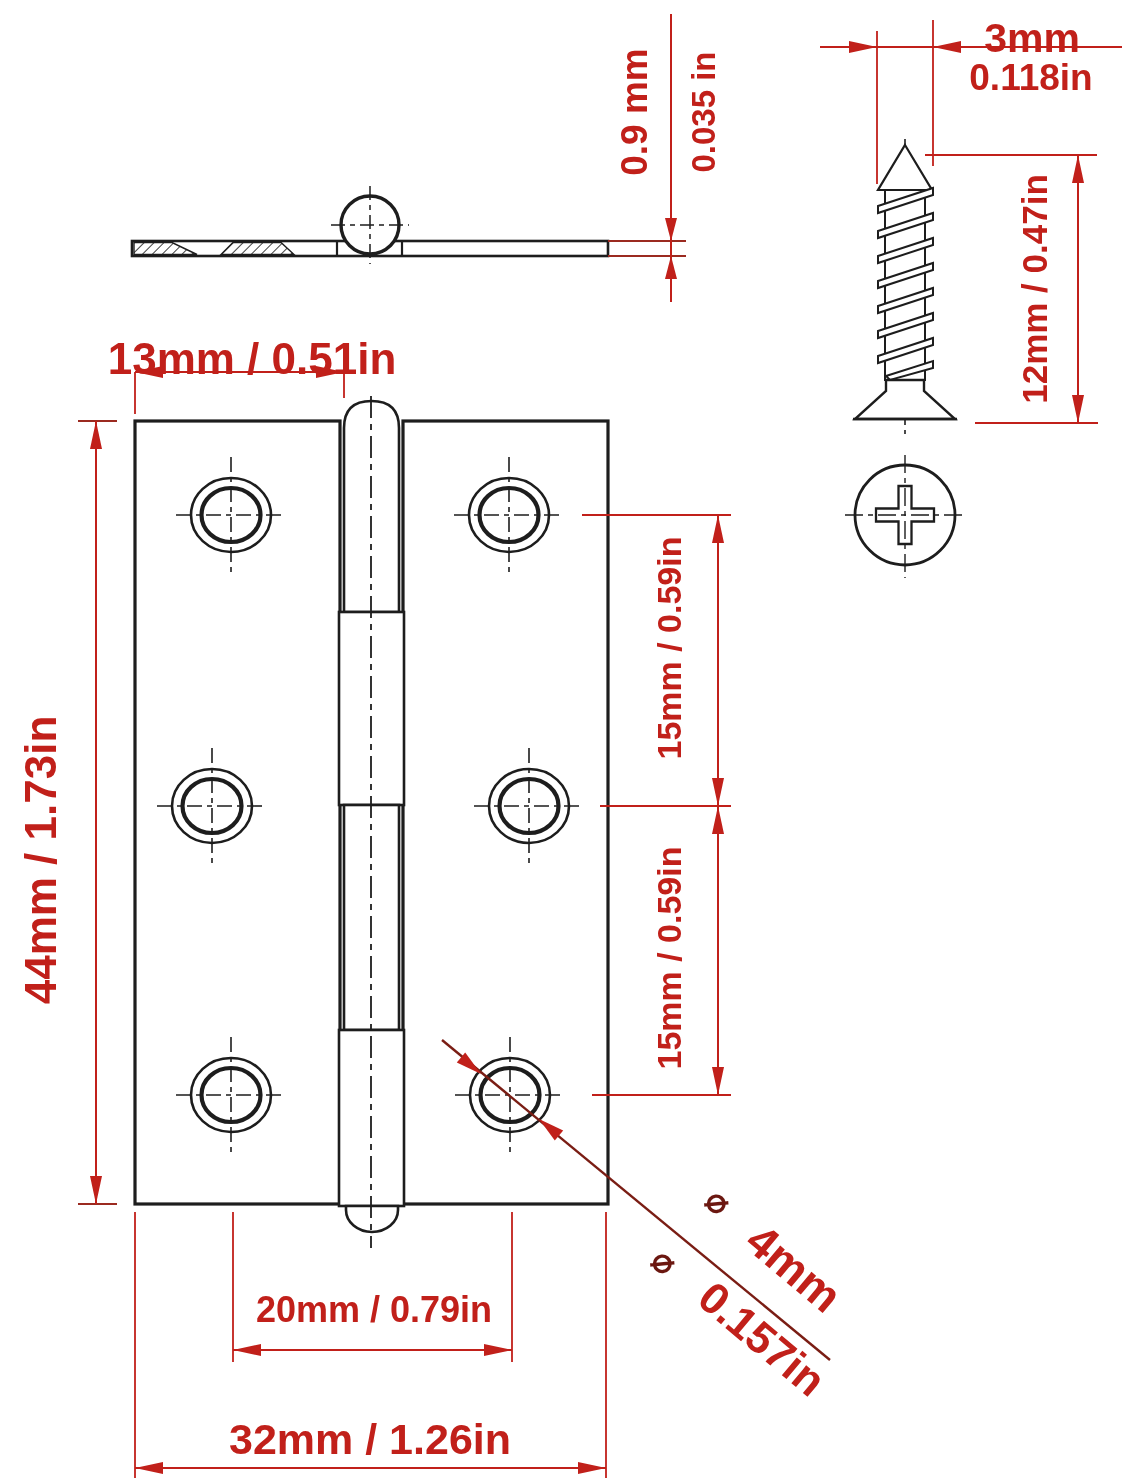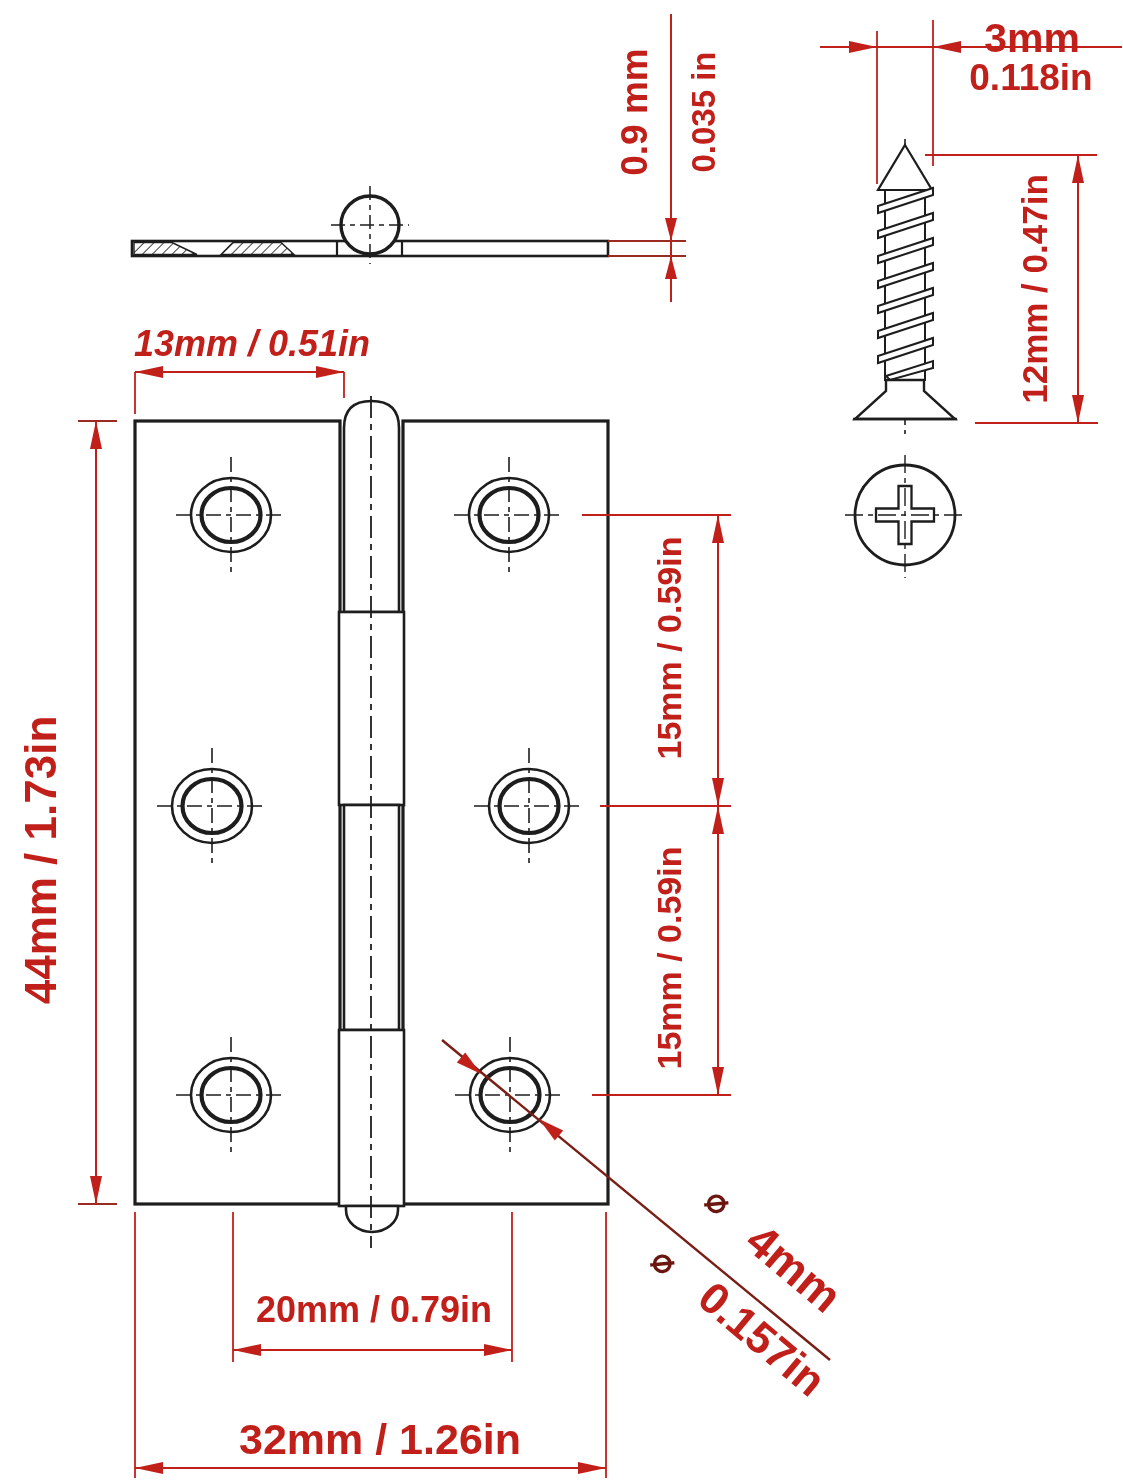--- a/index.html
+++ b/index.html
@@ -194,41 +194,41 @@
     <polygon points="606,1468 578,1462 578,1474" fill="#c1201a" stroke="none"></polygon>
   </g>
 
   <g stroke="#7a1d14" fill="none" stroke-width="2.4">
     <line x1="442" y1="1040" x2="830" y2="1360"></line>
     <polygon points="481,1074 456.8,1062.4 465.2,1052.4" fill="#c1201a" stroke="none"></polygon>
     <polygon points="539,1119 554.8,1140.6 563.2,1130.6" fill="#c1201a" stroke="none"></polygon>
   </g>
 </svg>
 
-  <div class="dim-label" style="left:102px;top:325px;width:300px;font-size:36px;font-style:italic;">13mm / 0.51in</div>
+  <div class="dim-label" style="left:102px;top:336px;width:300px;font-size:44px;">13mm / 0.51in</div>
 
   <div class="dim-label rot-ccw" style="left:540px;top:88px;width:200px;height:48px;font-size:37px;">0.9 mm</div>
 
   <div class="dim-label rot-ccw" style="left:611px;top:88px;width:200px;height:48px;font-size:33px;">0.035 in</div>
 
   <div class="dim-label" style="left:952px;top:1px;width:160px;font-size:41px;margin-top:16px;">3mm</div>
 
   <div class="dim-label" style="left:931px;top:59px;width:200px;font-size:37px;">0.118in</div>
 
   <div class="dim-label rot-ccw" style="left:901px;top:267px;width:275px;height:44px;font-size:35px;">12mm / 0.47in</div>
 
   <div class="dim-label rot-ccw" style="left:-196px;top:834px;width:480px;height:52px;font-size:44px;">44mm / 1.73in</div>
 
   <div class="dim-label rot-ccw" style="left:537px;top:628px;width:270px;height:40px;font-size:34px;">15mm / 0.59in</div>
 
   <div class="dim-label rot-ccw" style="left:537px;top:938px;width:270px;height:40px;font-size:34px;">15mm / 0.59in</div>
 
   <div class="dim-label" style="left:224px;top:1291px;width:300px;font-size:36px;">20mm / 0.79in</div>
 
-  <div class="dim-label" style="left:205px;top:1417px;width:350px;font-size:43px;">32mm / 1.26in</div>
+  <div class="dim-label" style="left:195px;top:1417px;width:350px;font-size:43px;">32mm / 1.26in</div>
 
   <div class="dim-label dia-sym rot-lead" style="left:700px;top:1184px;width:36px;font-size:34px;">⌀</div>
 
   <div class="dim-label rot-lead" style="left:719px;top:1244px;width:150px;font-size:46px;">4mm</div>
 
   <div class="dim-label dia-sym rot-lead" style="left:646px;top:1244px;width:36px;font-size:34px;">⌀</div>
 
   <div class="dim-label rot-lead" style="left:647px;top:1316px;width:230px;font-size:44px;">0.157in</div>
 
 </div>

